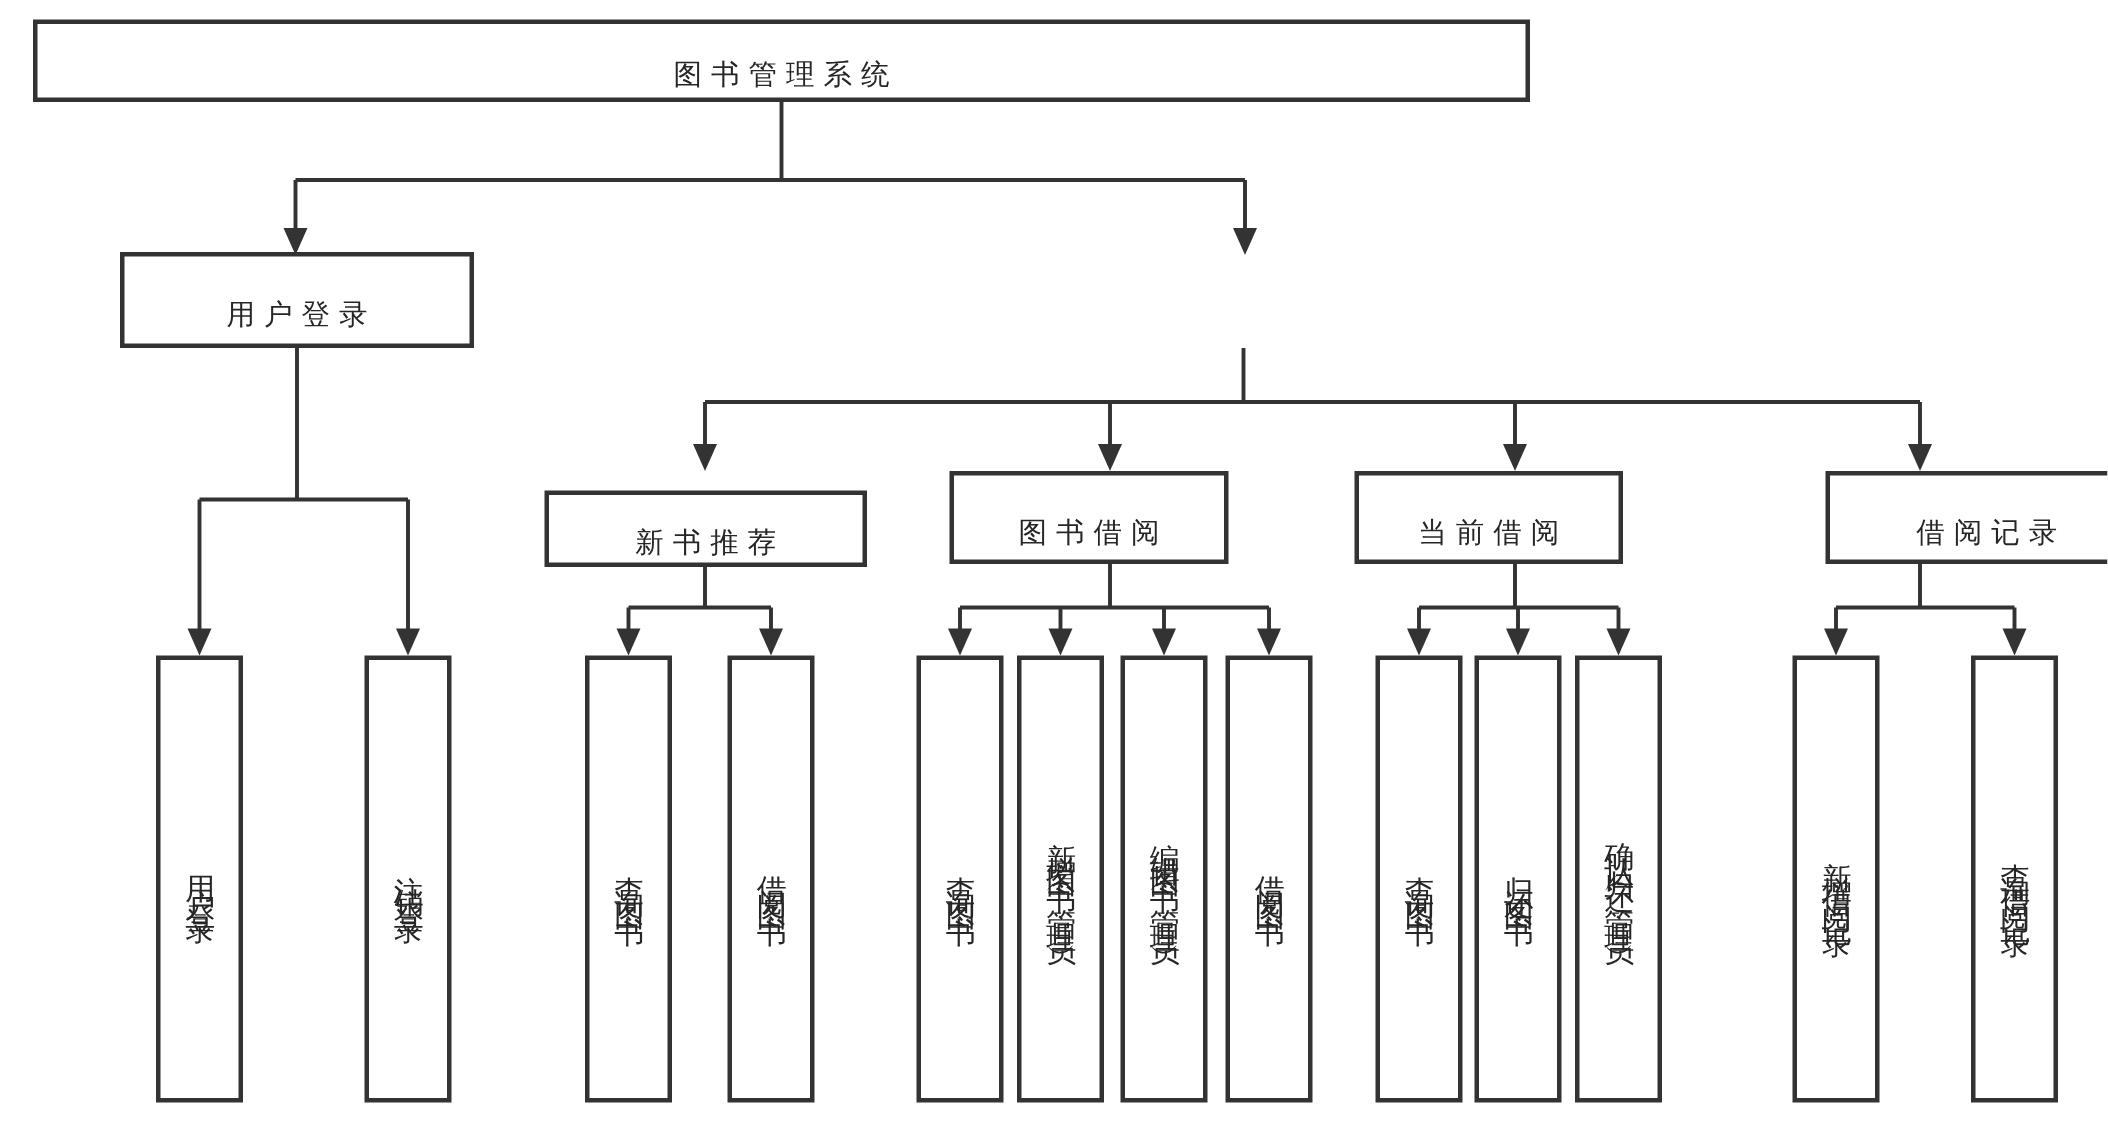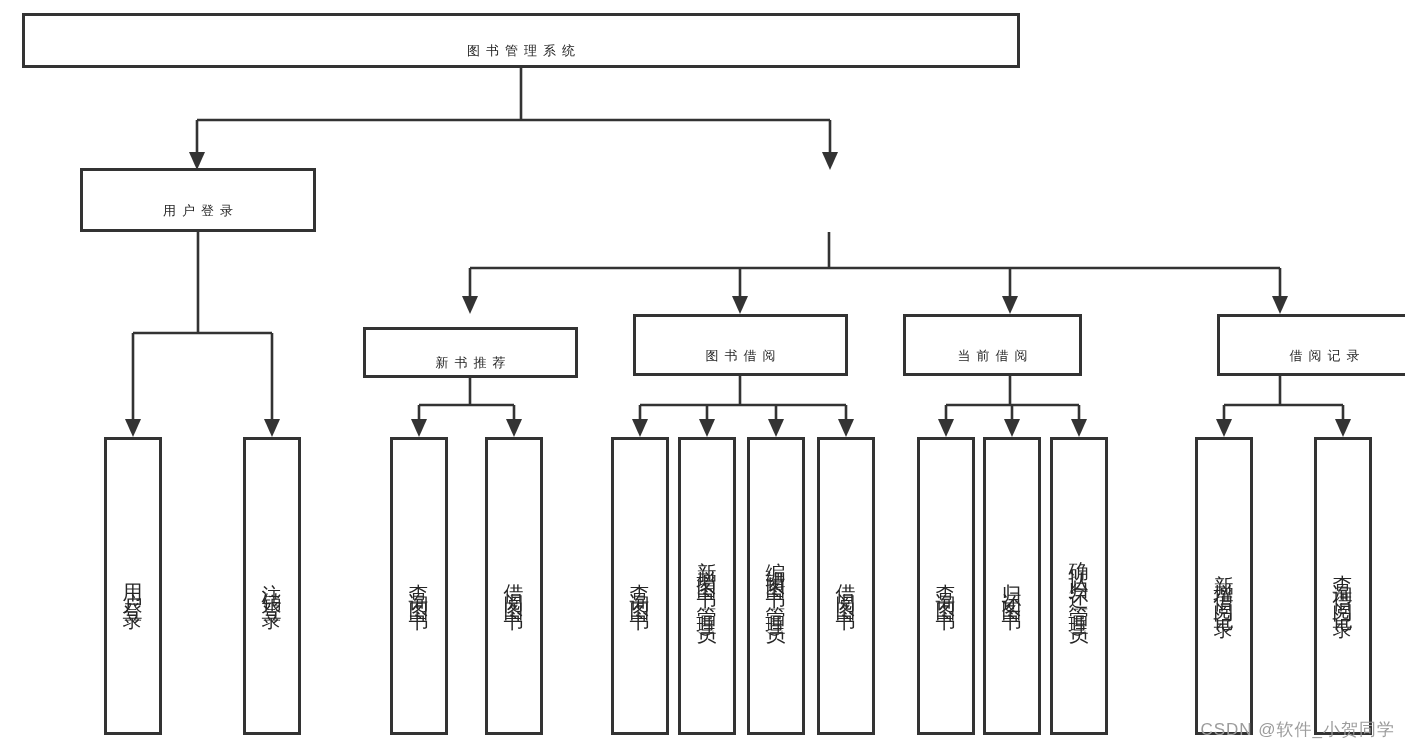--- a/index.html
+++ b/index.html
@@ -14,21 +14,21 @@
     position:absolute;
     border:3px solid #333333;
     background:#ffffff;
     box-sizing:border-box;
     display:flex;
     align-items:center;
     justify-content:center;
     color:#262626;
   }
   .h-label{
-    font-size:13px;
+    font-size:19px;
     letter-spacing:6px;
     text-indent:6px;
     white-space:nowrap;
     line-height:1;
     margin-top:20px;
   }
   .v-label{
     writing-mode:vertical-rl;
     font-size:20px;
     letter-spacing:9px;
@@ -113,21 +113,21 @@
     <span class="h-label">图书管理系统</span>
   </div>
 
   <div class="box" style="left:80px;top:168px;width:236px;height:64px">
     <span class="h-label">用户登录</span>
   </div>
 
   <div class="box" style="left:363px;top:327px;width:215px;height:51px">
     <span class="h-label">新书推荐</span>
   </div>
-  <div class="box" style="left:633px;top:314px;width:215px;height:62px">
+  <div class="box" style="left:633px;top:314px;width:186px;height:62px">
     <span class="h-label">图书借阅</span>
   </div>
   <div class="box" style="left:903px;top:314px;width:179px;height:62px">
     <span class="h-label">当前借阅</span>
   </div>
   <div class="box" style="left:1217px;top:314px;width:215px;height:62px">
     <span class="h-label">借阅记录</span>
   </div>
 
   <div class="box" style="left:104px;top:437px;width:58px;height:298px">
@@ -167,15 +167,14 @@
     <span class="v-label">确认归还（管理员）</span>
   </div>
 
   <div class="box" style="left:1195px;top:437px;width:58px;height:298px">
     <span class="v-label">新增借阅记录</span>
   </div>
   <div class="box" style="left:1314px;top:437px;width:58px;height:298px">
     <span class="v-label">查询借阅记录</span>
   </div>
 
-  <div class="watermark">CSDN @软件_小贺同学</div>
 
 </div>
 
 </body></html>

